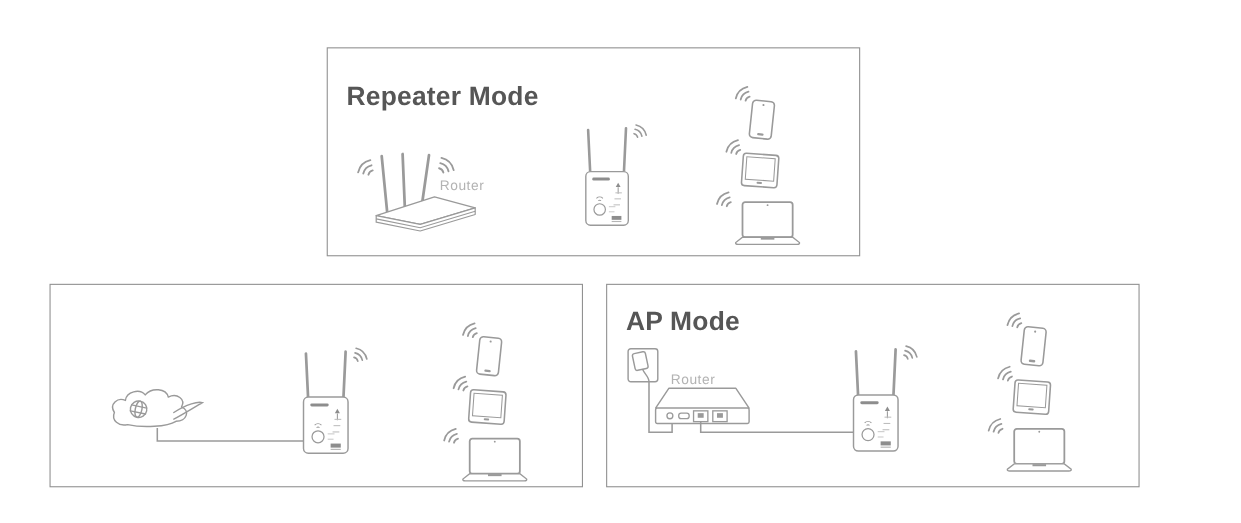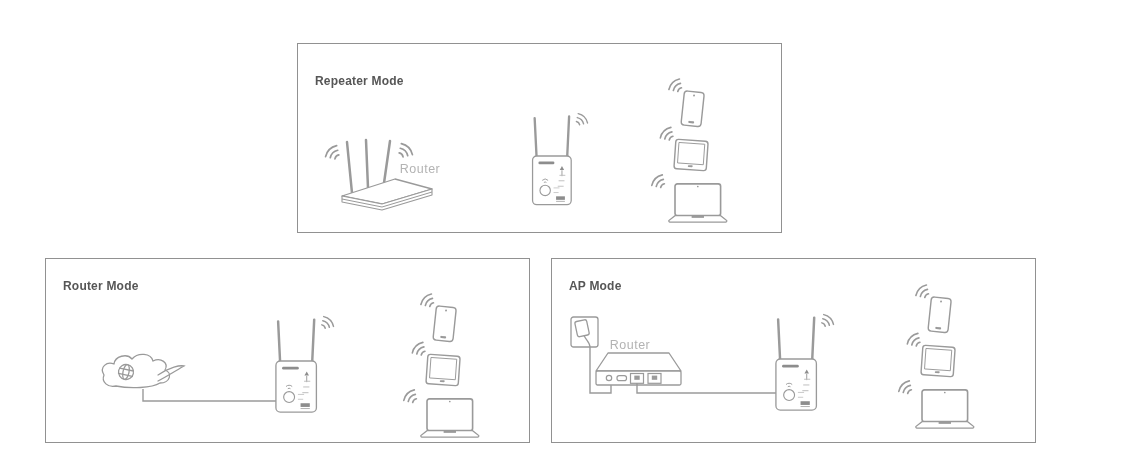--- a/index.html
+++ b/index.html
@@ -9,21 +9,21 @@
   }
   .panel {
     position:absolute; background:#ffffff;
     border:1px solid #919191;
   }
   .panel-repeater { left:297px; top:43px;  width:483px; height:188px; }
   .panel-router   { left:45px;  top:258px; width:483px; height:183px; }
   .panel-ap       { left:551px; top:258px; width:483px; height:183px; }
   .panel-title {
     position:absolute; margin:0; left:17px;
-    font-size:12px; font-weight:bold; color:#565656; letter-spacing:.2px;text-align:right;
+    font-size:24px; font-weight:bold; color:#565656; letter-spacing:.2px;text-align:right;
   }
   .panel-repeater .panel-title { top:30px; }
   .panel-router .panel-title,
   .panel-ap .panel-title { top:20px; }
   svg.art { position:absolute; left:0; top:0; width:100%; height:100%; overflow:visible; }
   text.lbl {
     fill:#b3b3b3; font-size:12.5px; letter-spacing:.5px;
     font-family:"Liberation Sans", sans-serif; text-anchor:middle;
   }
   .defs-holder { position:absolute; width:0; height:0; overflow:hidden; }
@@ -147,21 +147,20 @@
       <g>
         <use href="#extender" transform="translate(227,70) scale(0.84)"></use>
       </g>
       <g>
         <use href="#devices" transform="translate(358,42) scale(0.95)"></use>
       </g>
     </svg>
   </section>
 
   <section class="panel panel-router">
-    <h2 class="panel-title">Router Mode</h2>
     <svg class="art" viewBox="0 0 483 183">
       <g>
         <use href="#cloud" transform="translate(54,94)"></use>
       </g>
       <path d="M97,130 V142 H230" fill="none" stroke="#9a9a9a" stroke-width="1.4"></path>
       <g>
         <use href="#extender" transform="translate(222,58) scale(0.88)"></use>
       </g>
       <g>
         <use href="#devices" transform="translate(362,42) scale(0.95)"></use>

